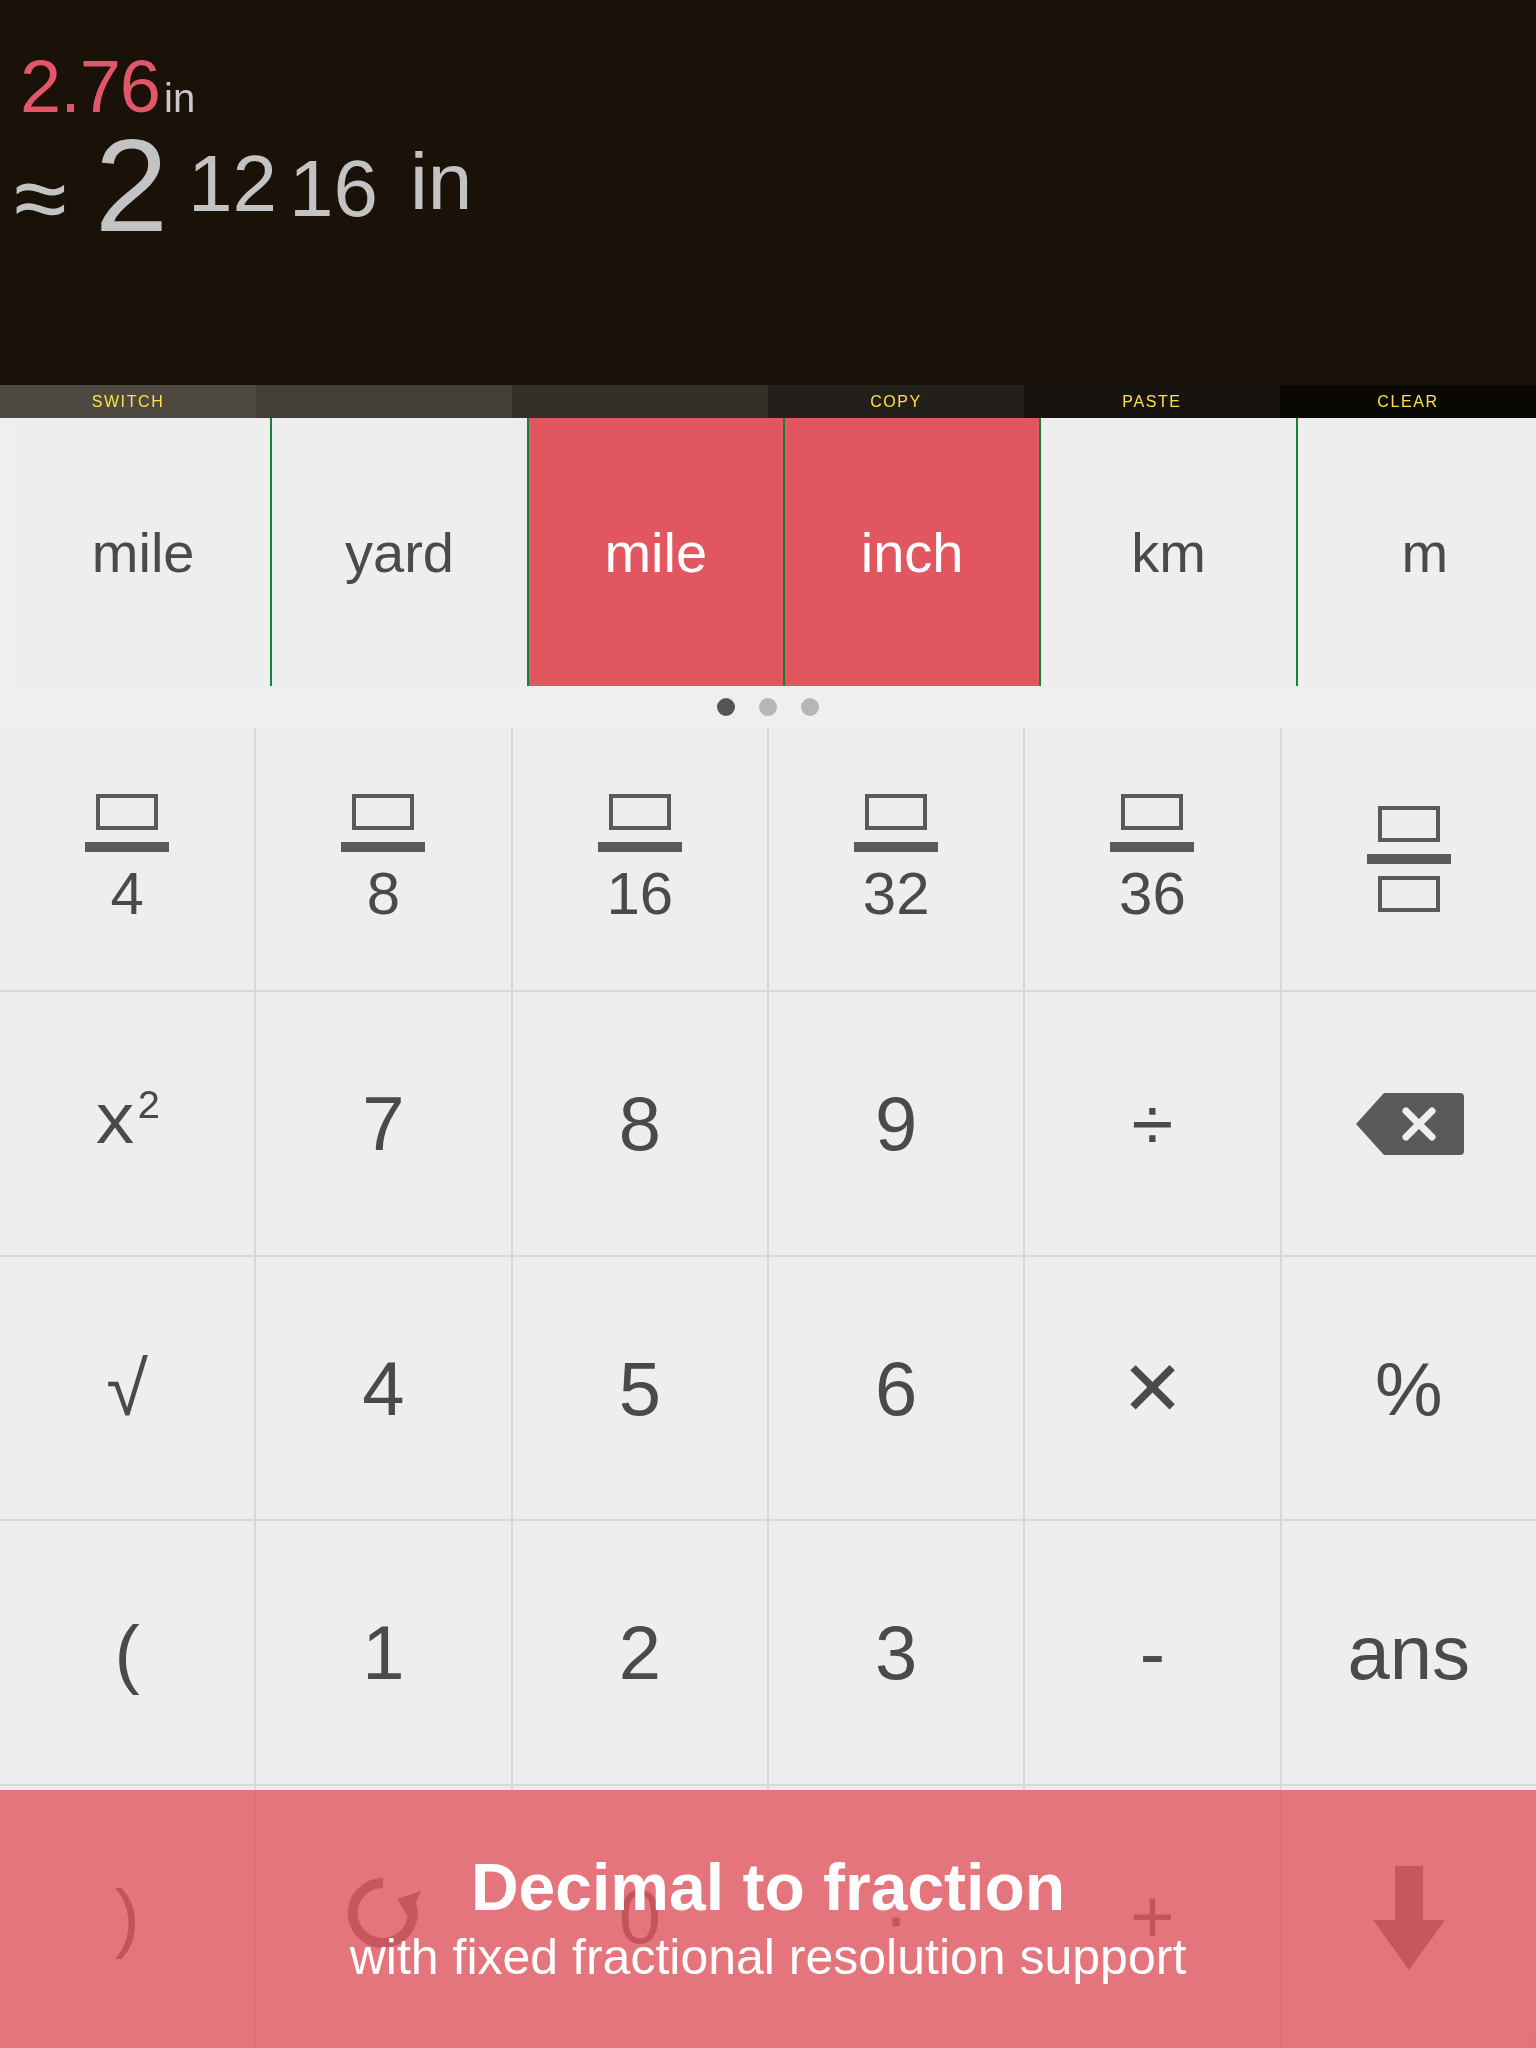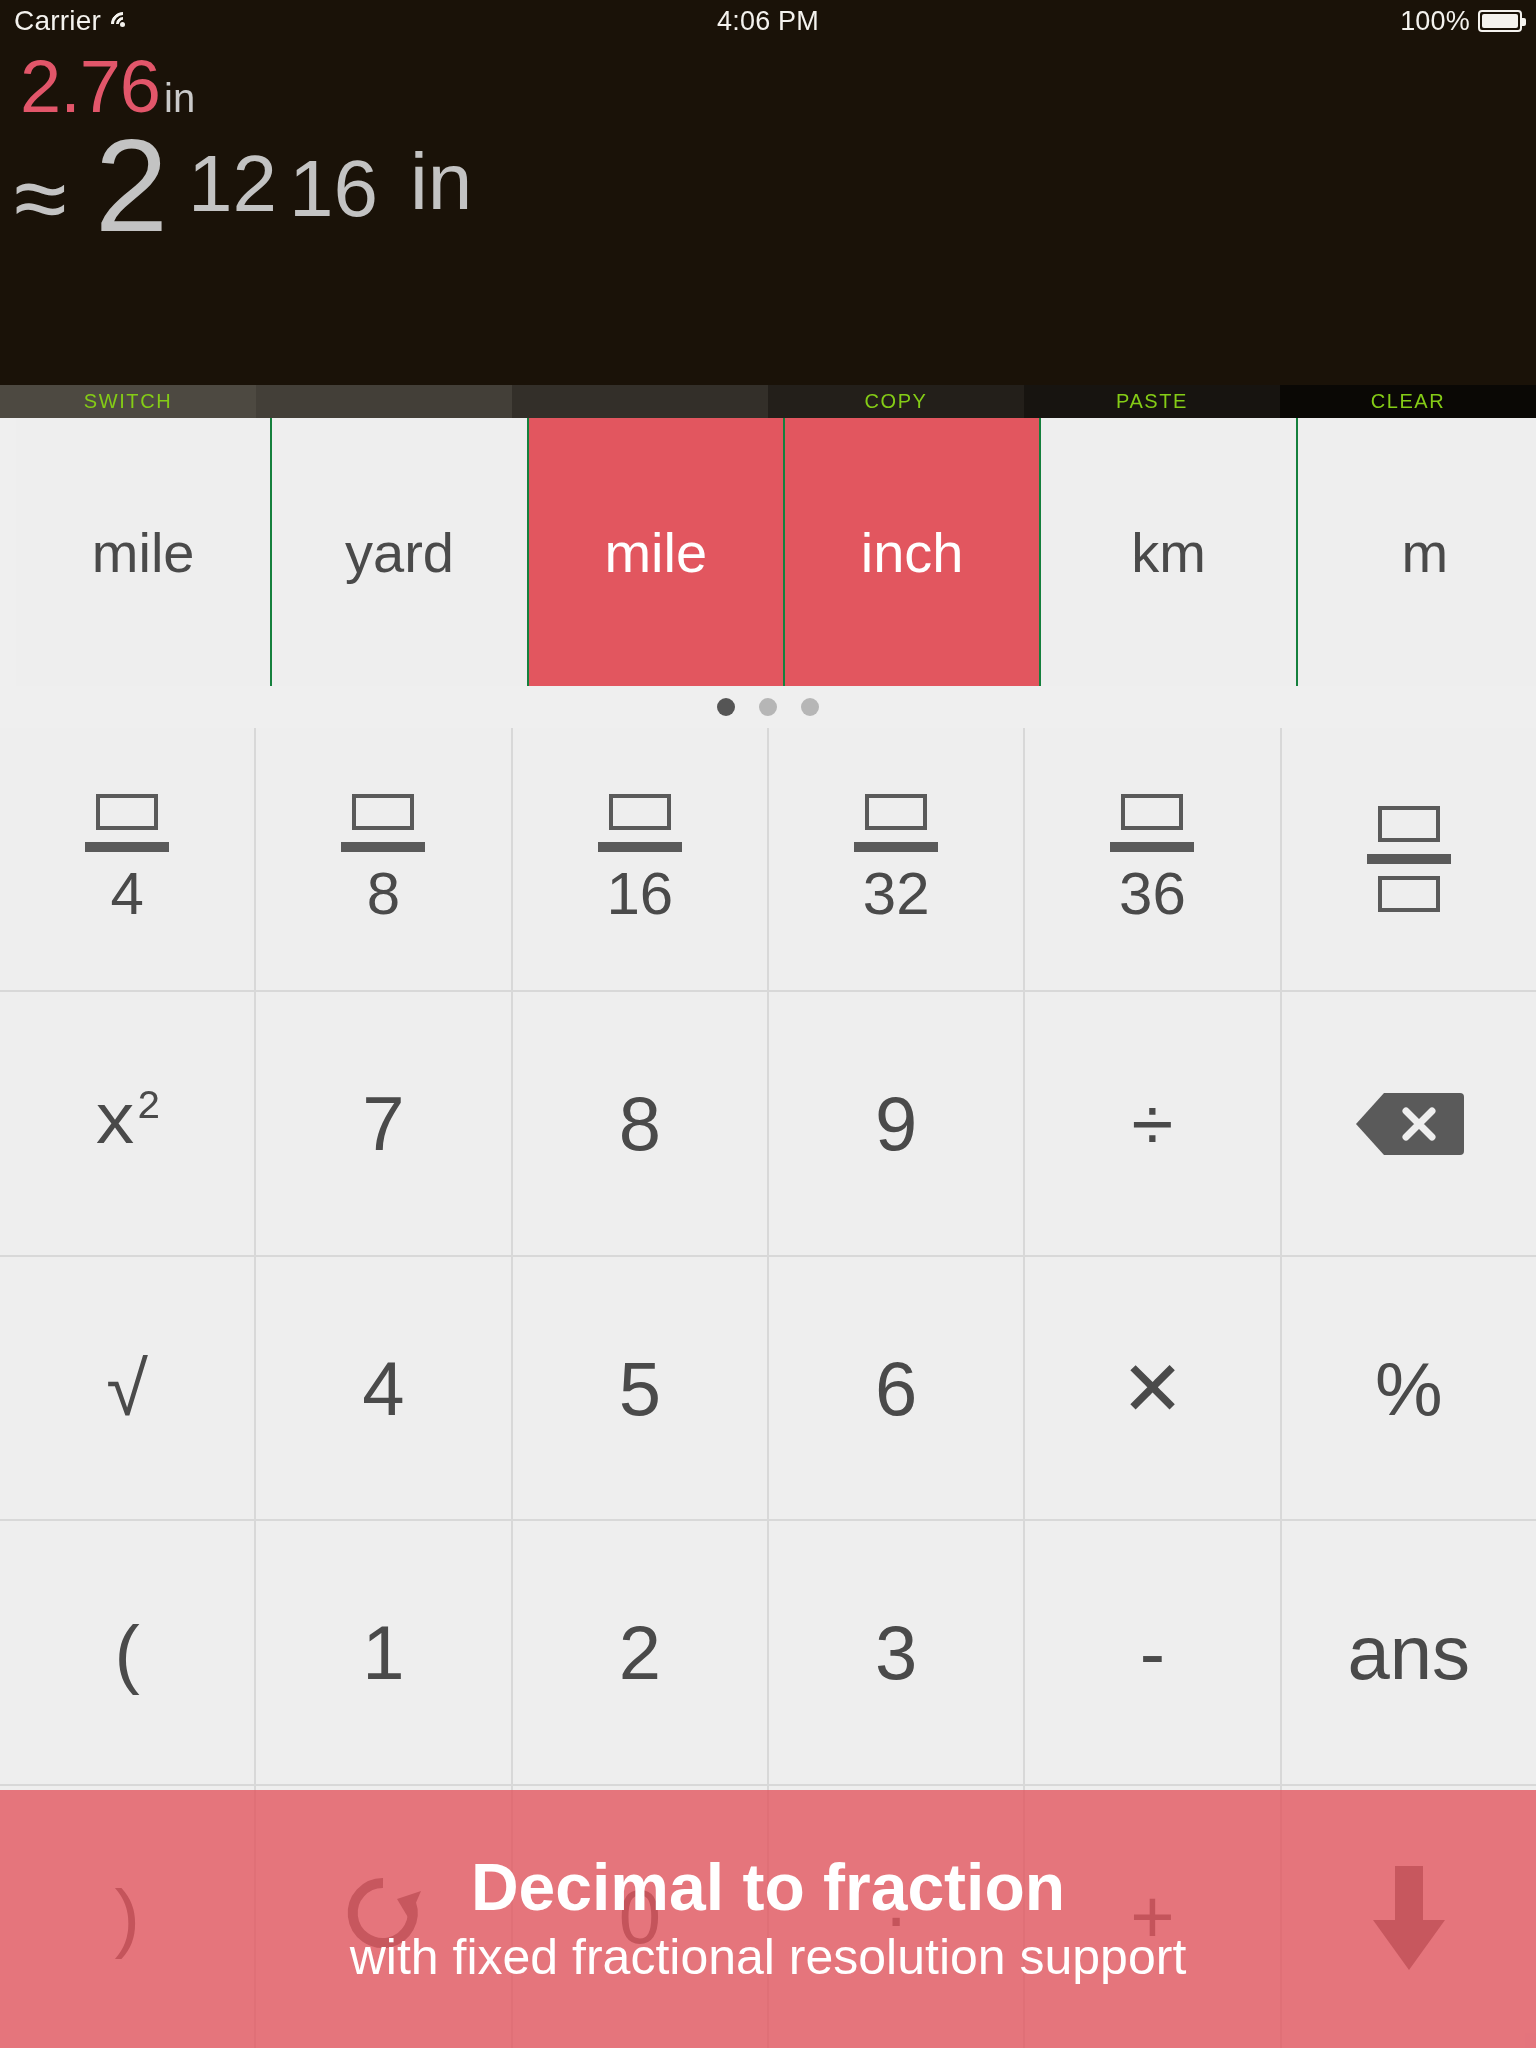--- a/index.html
+++ b/index.html
@@ -59,21 +59,21 @@
   .frac .den { font-size:80px; padding:6px 6px 0; }
   .res-unit { font-size:80px; margin-left:26px; position:relative; top:-4px;}
 
   
   .toolbar {
     position:absolute; left:0; top:385px; width:1536px; height:33px;
     display:flex;
   }
   .tb-cell {
     flex:1 1 0; display:flex; align-items:center; justify-content:center;
-    color:#84cc16; font-size:20px; letter-spacing:1.6px;
+    color:#fde047; font-size:16px; letter-spacing:1.6px;
   }
   .tb-0{background:#4d4941;} .tb-1{background:#433f38;} .tb-2{background:#332f29;}
   .tb-3{background:#231f1a;} .tb-4{background:#171410;} .tb-5{background:#0a0805;}
 
   
   .units-row {
     position:absolute; left:16px; top:418px; width:1536px; height:268px;
     display:flex; background:#15803d;
   }
   .unit-key {
@@ -126,37 +126,20 @@
   .banner-title { font-size:66px; font-weight:700; line-height:1.05; }
   .banner-sub { font-size:50px; font-weight:400; margin-top:8px; line-height:1.1; }
 </style>
 </head>
 <body>
 
 <div id="app">
 
   <div class="display">
 
-    <div class="statusbar">
-      <div class="sb-left">
-        <span>Carrier</span>
-        <span class="wifi-icon">
-            <i></i>
-            <i></i>
-            <i></i>
-          </span>
-      </div>
-      <div class="sb-center">4:06 PM</div>
-      <div class="sb-right">
-        <span>100%</span>
-        <span class="batt">
-            <i></i>
-          </span>
-      </div>
-    </div>
 
     <div class="input-line">
       <span class="input-value">2.76</span>
       <span class="input-unit">in</span>
     </div>
 
     <div class="result-line">
       <span class="approx">≈</span>
       <span class="whole">2</span>
       <span class="frac">

